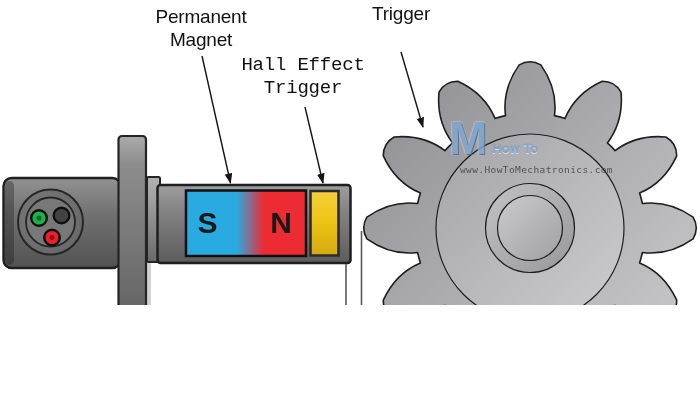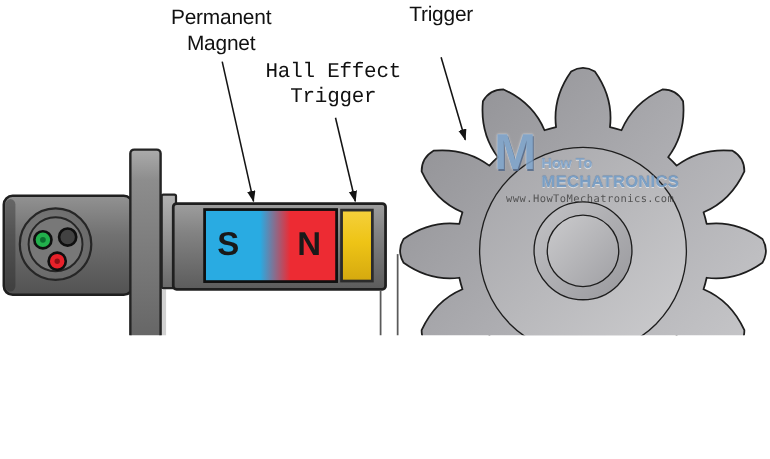--- a/index.html
+++ b/index.html
@@ -173,19 +173,18 @@
   <div class="gap-label" style="left:357px;top:388px;font-family:Liberation Mono, monospace;">Gap</div>
 
   <div class="pole-letter" style="left:207.5px;top:223px;">S</div>
   <div class="pole-letter" style="left:281px;top:223px;">N</div>
 
   <div class="watermark">
     <div class="wm-row">
       <div class="wm-logo">M</div>
       <div class="wm-texts">
         <div class="wm-line1">How To</div>
-        <div class="wm-line2">MECHATRONICS</div>
       </div>
     </div>
     <div class="wm-url">www.HowToMechatronics.com</div>
   </div>
 
 </div>
 
 </body></html>

